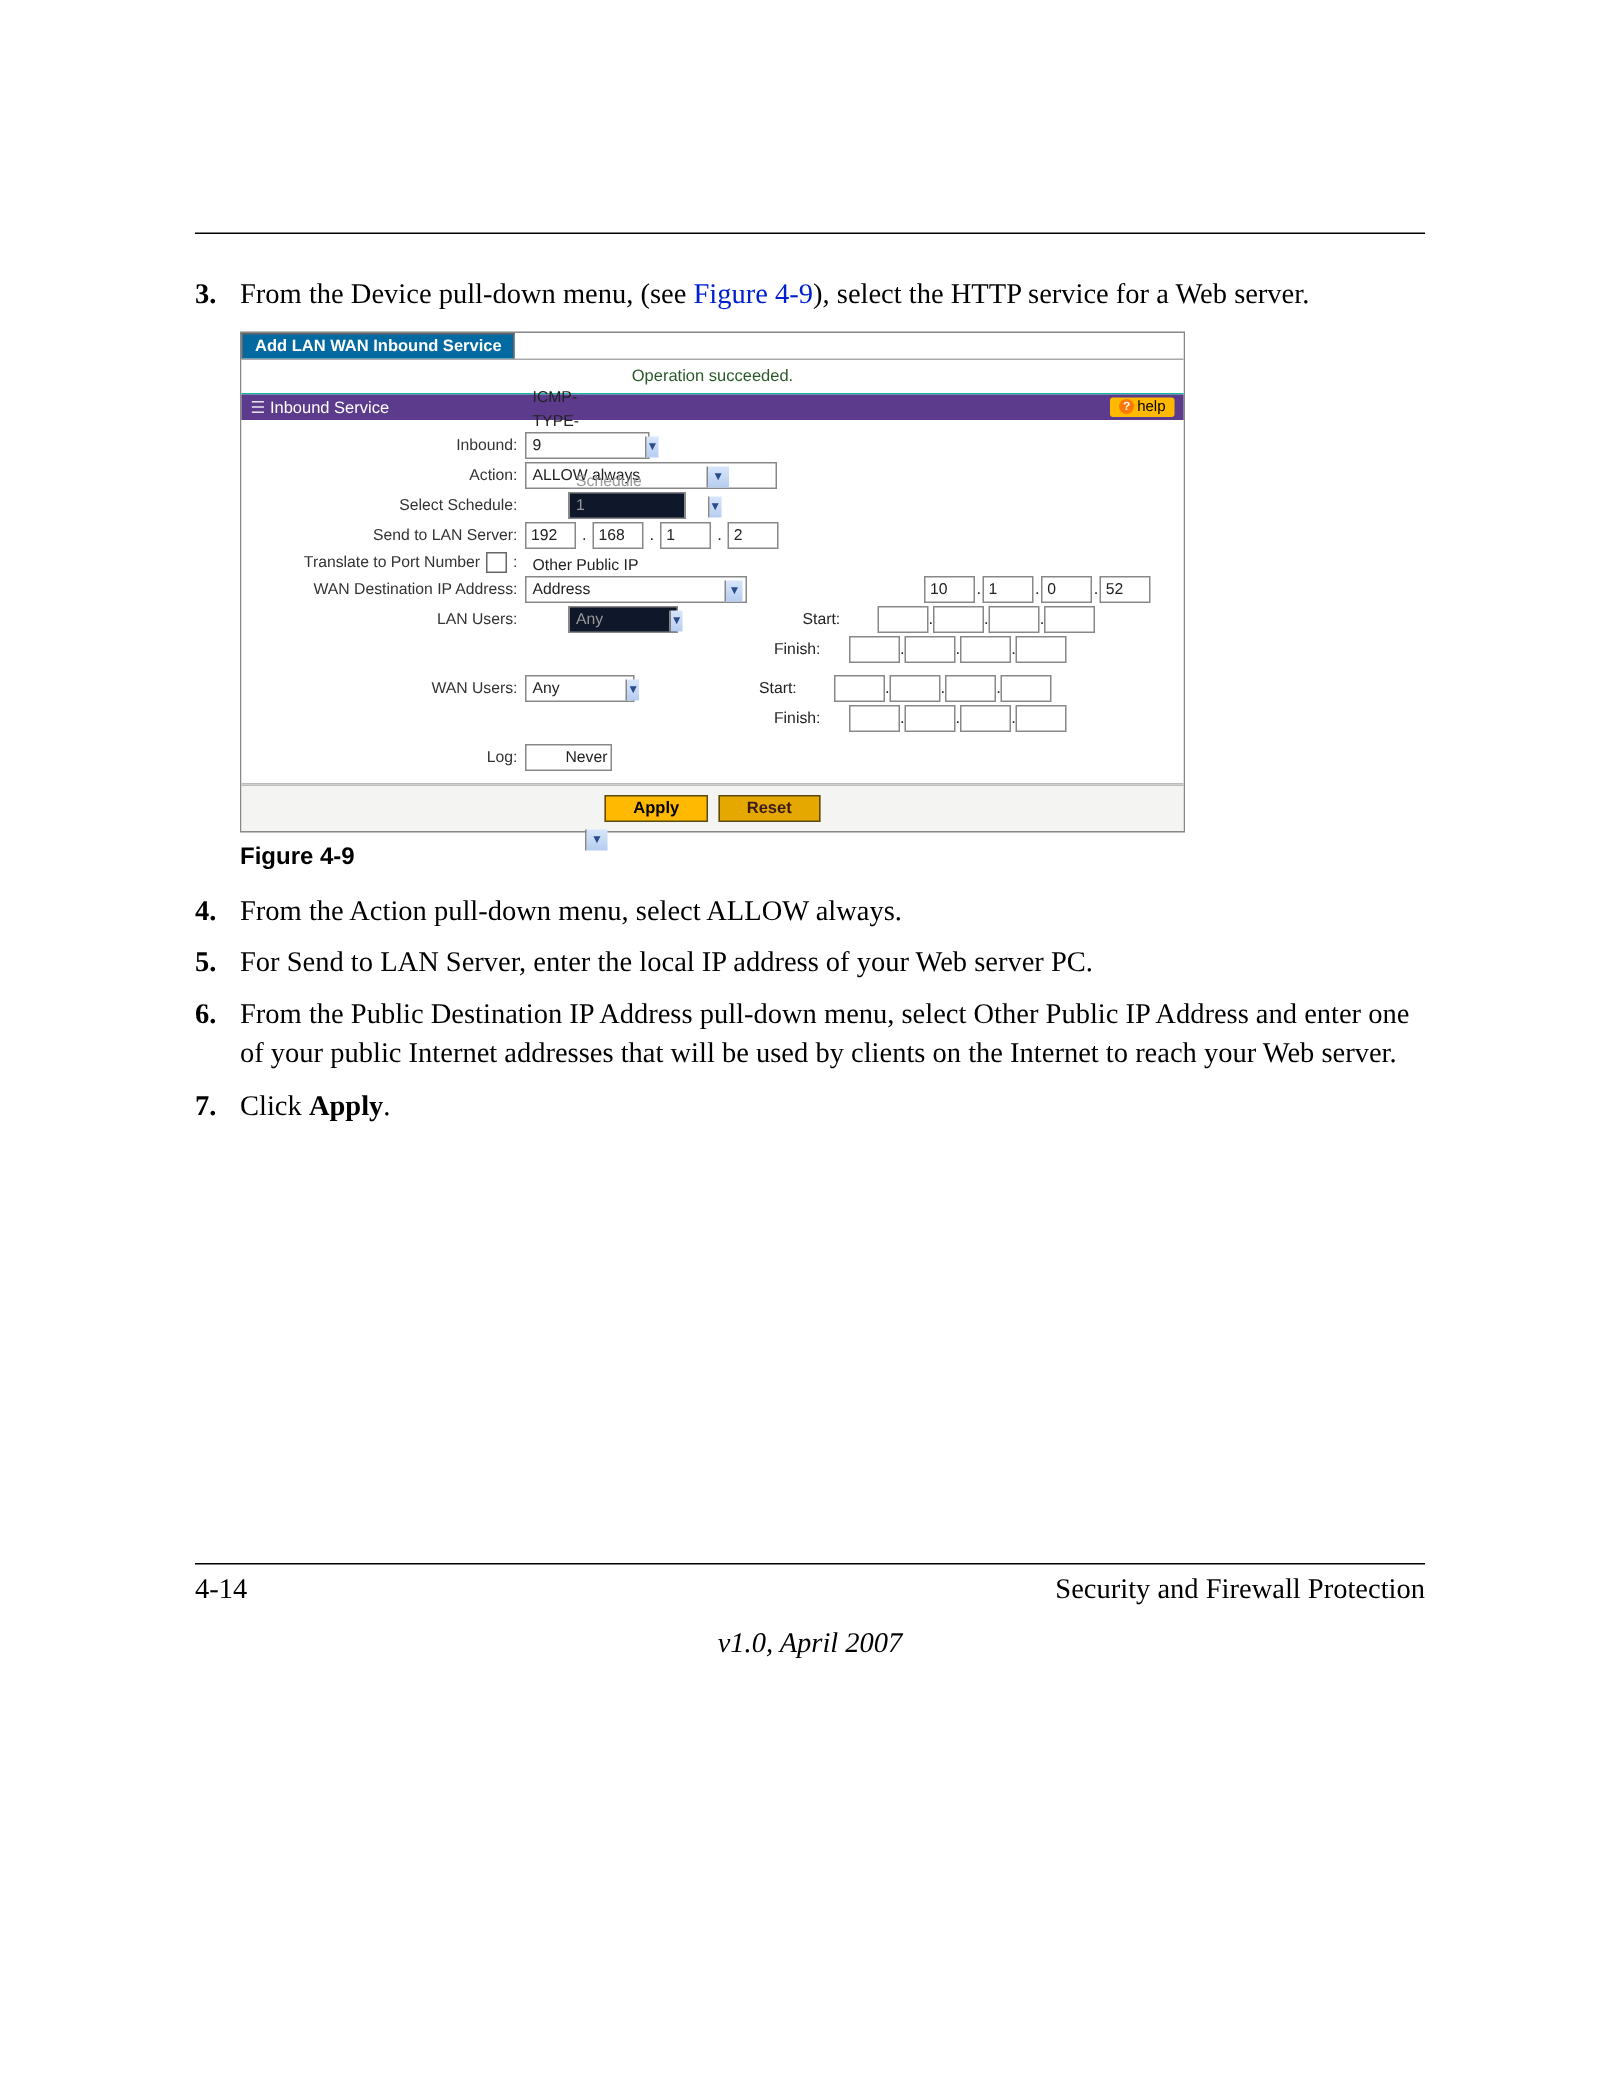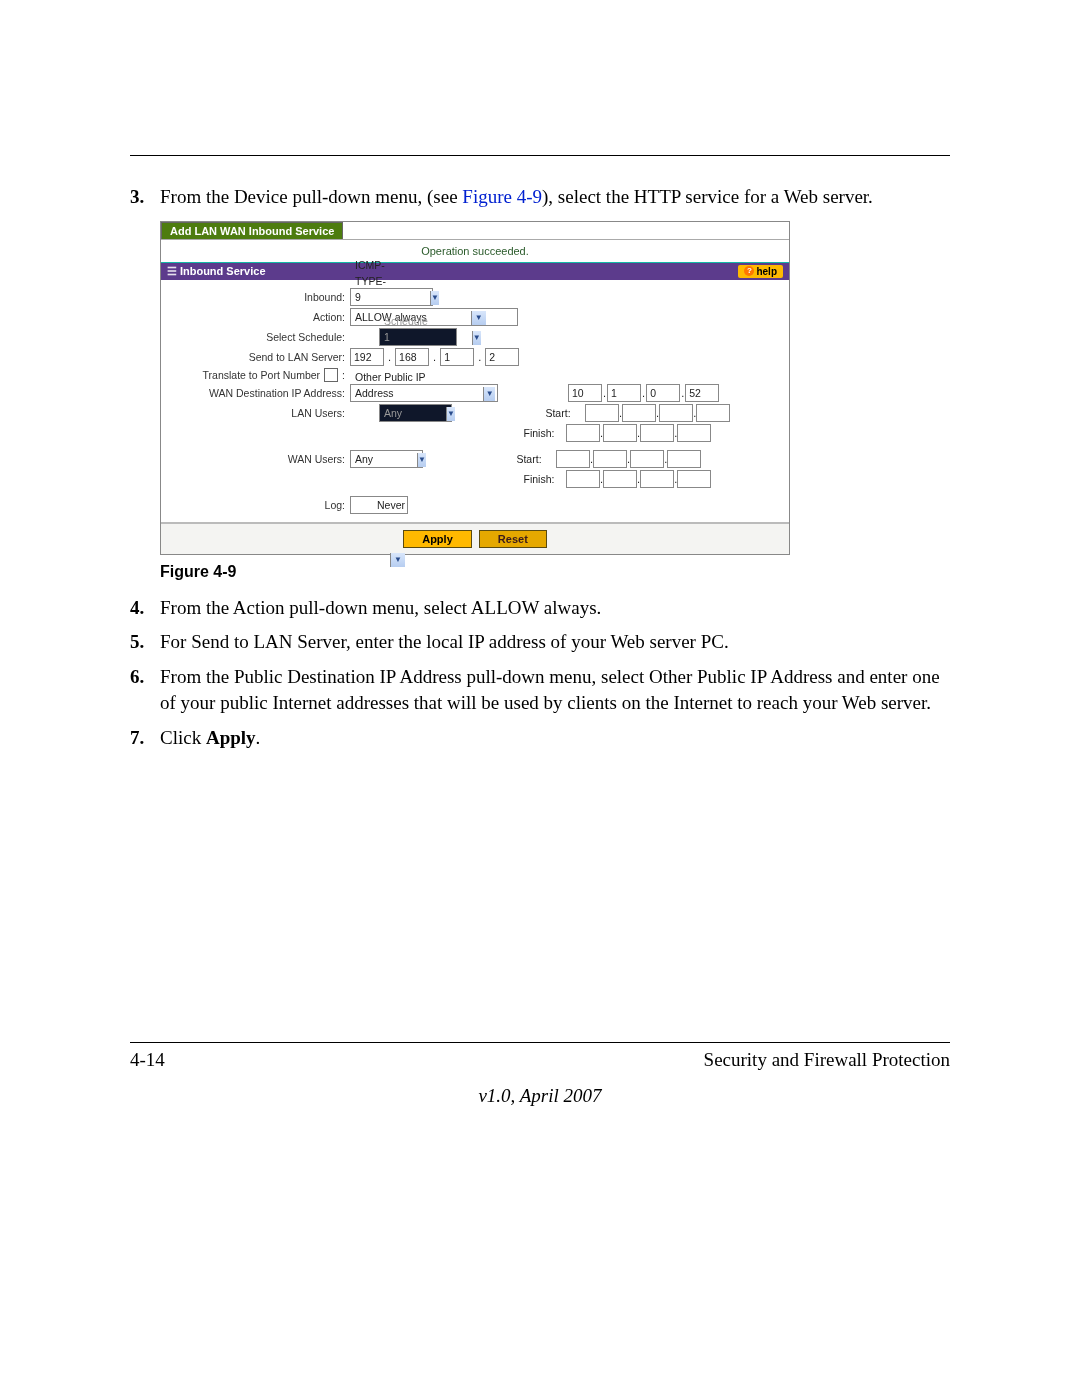--- a/index.html
+++ b/index.html
@@ -68,41 +68,41 @@
     font-family: Verdana, Arial, sans-serif;
     font-size: 11px;
     color: #222;
   }
   .tabbar {
     background: #fff;
     padding: 0;
   }
   .tab {
     display: inline-block;
-    background: #4d7c0f;
+    background: #0369a1;
     color: #fff;
     font-weight: bold;
     font-size: 11px;
     padding: 2px 8px;
     border: 1px solid #666;
     border-bottom: none;
   }
   .opmsg {
     background: #fff;
     border-top: 1px solid #aaa;
     border-bottom: 1px solid #14b8a6;
     text-align: center;
     color: #2a5a2a;
     padding: 5px 0;
     font-size: 11px;
   }
   .section-hdr {
     background: #5c3b8c;
     color: #fff;
-    font-weight: bold;
+    font-weight: normal;
     font-size: 11px;
     padding: 2px 6px;
     display: flex;
     justify-content: space-between;
     align-items: center;
   }
   .help-pill {
     background: #ffb900;
     color: #000;
     font-size: 10px;
@@ -175,21 +175,21 @@
   .ip .inp { width: 26px; text-align: left; }
   .ip .dot { padding: 0 1px; }
 
   .rightcol {
     display: flex;
     align-items: center;
     margin-left: 30px;
   }
   .rightlbl {
     width: 46px;
-    text-align: center;
+    text-align: left;
     font-size: 10.5px;
     padding-right: 4px;
   }
   .emptyip .inp { width: 26px; background: #fff; }
 
   .btnbar {
     background: #f4f4f2;
     border-top: 1px solid #bbb;
     text-align: center;
     padding: 6px 0;
@@ -319,21 +319,21 @@
         </div>
 
         <div class="row">
           <span class="lbl">WAN Destination IP Address:</span>
           <span class="ctrl">
             <span class="select" style="width:140px;">
               <span>Other Public IP Address</span>
                 <span class="arrow">▼</span>
             </span>
           </span>
-          <span class="rightcol ip" style="margin-left:70px;">
+          <span class="rightcol ip" style="margin-left:118px;">
             <span class="inp">10</span>
               <span class="dot">.</span>
             <span class="inp">1</span>
               <span class="dot">.</span>
             <span class="inp">0</span>
               <span class="dot">.</span>
             <span class="inp">52</span>
           </span>
         </div>
 

